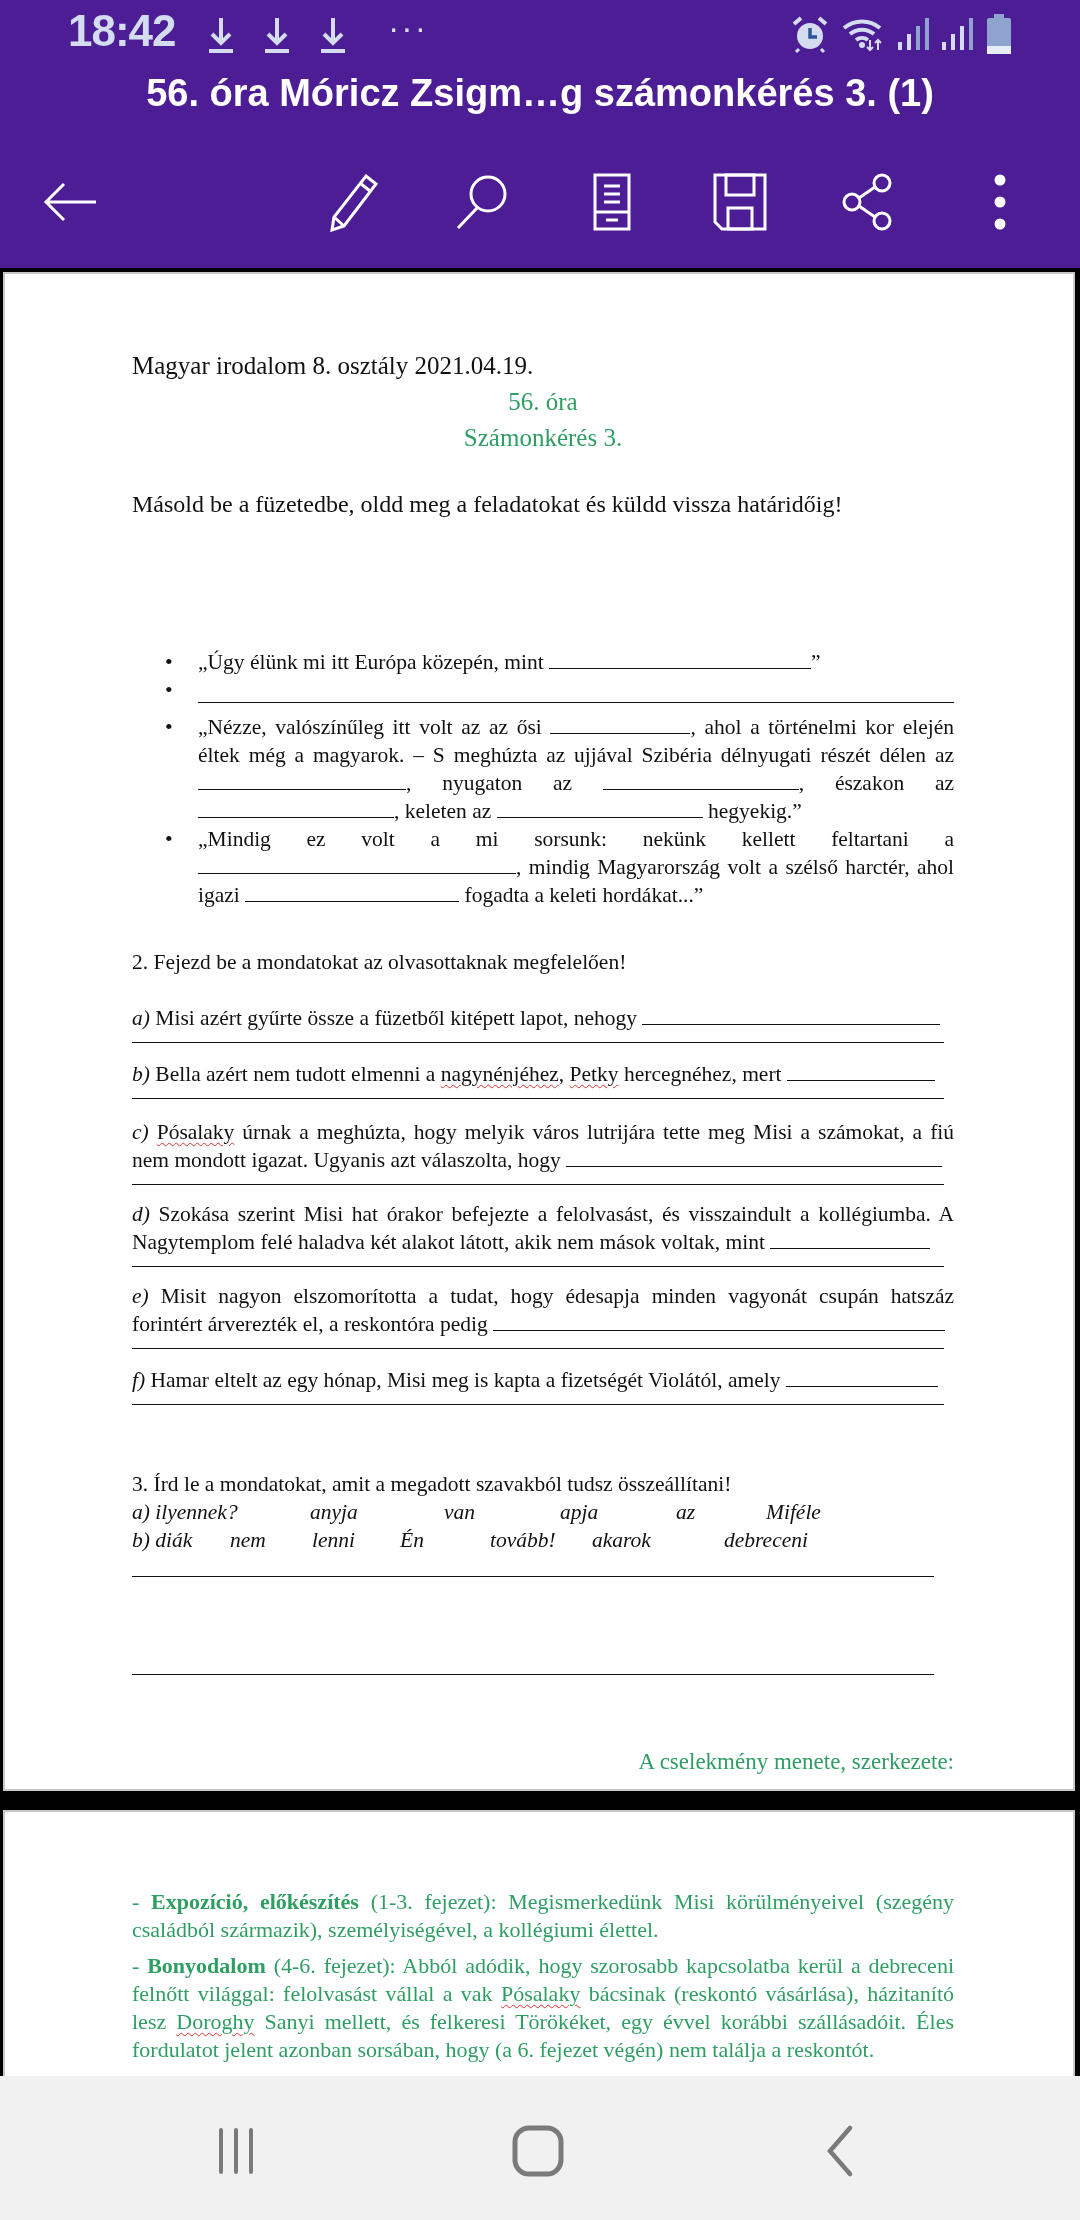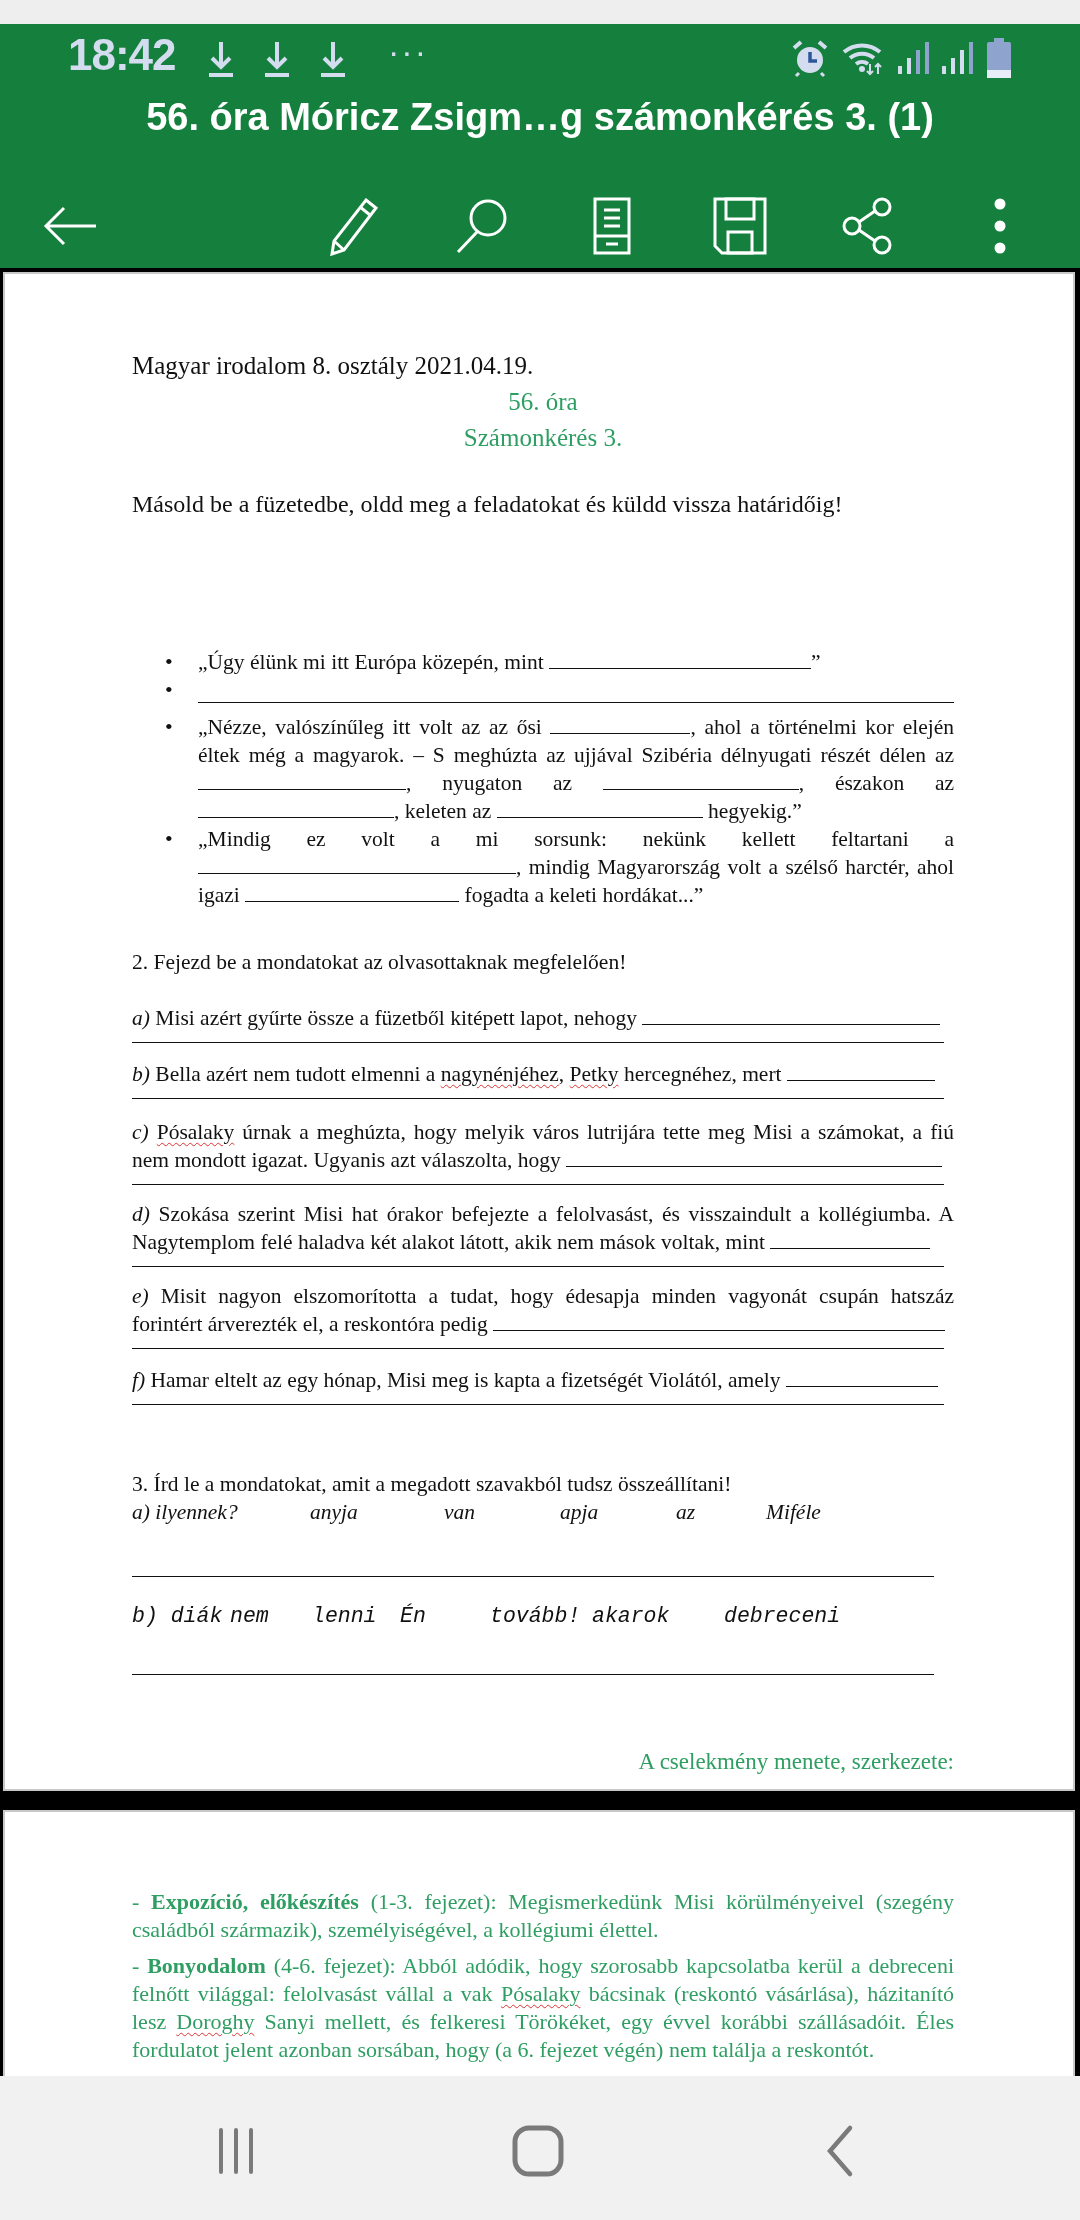--- a/index.html
+++ b/index.html
@@ -1,17 +1,17 @@
 <!DOCTYPE html>
 <html><head>
 <meta charset="utf-8">
 <style>
   html,body{margin:0;padding:0;}
   body{width:1080px;height:2220px;position:relative;overflow:hidden;background:#eeeeee;font-family:"Liberation Serif",serif;}
-  .appbar{position:absolute;left:0;top:0;width:1080px;height:268px;background:#15803d;color:#fff;margin-top:24px;}
+  .appbar{position:absolute;left:0;top:0;width:1080px;height:268px;background:#4c1d95;color:#fff;}
   .status{position:absolute;left:0;top:0;width:1080px;height:70px;}
   .time{position:absolute;left:68px;top:6px;font-family:"Liberation Sans",sans-serif;font-weight:bold;font-size:44px;color:#d4dcf0;letter-spacing:-1px;}
   .dl{position:absolute;top:14px;width:30px;height:42px;}
   .dots{position:absolute;left:388px;top:8px;font-family:"Liberation Sans",sans-serif;font-size:34px;color:#d4dcf0;letter-spacing:2px;}
   .sicon{position:absolute;top:14px;}
   .title{position:absolute;left:0;top:72px;width:1080px;text-align:center;font-family:"Liberation Sans",sans-serif;font-weight:bold;font-size:38px;color:#fff;}
   .tool{position:absolute;top:168px;width:64px;height:68px;display:flex;align-items:center;justify-content:center;}
   .content{position:absolute;left:0;top:268px;width:1080px;height:1808px;background:#000000;overflow:hidden;}
   .page{position:absolute;left:3px;width:1068px;background:#fff;border:2px solid #c8c8c8;box-shadow:0 2px 3px rgba(0,0,0,0.15);}
   .p1{top:4px;height:1515px;}
@@ -175,21 +175,21 @@
       <span style="left:0px">a) ilyennek?</span>
       <span style="left:178px">anyja</span>
       <span style="left:312px">van</span>
       <span style="left:428px">apja</span>
       <span style="left:544px">az</span>
       <span style="left:634px">Miféle</span>
     </div>
     <div class="doc" style="top:1302px;">
         <div class="fullline" style="width:802px;"></div>
       </div>
-    <div class="doc wordrow" style="top:1328px;height:30px;font-family:Liberation Mono, monospace;">
+    <div class="doc wordrow" style="top:1252px;height:30px;">
       <span style="left:0px">b) diák</span>
       <span style="left:98px">nem</span>
       <span style="left:180px">lenni</span>
       <span style="left:268px">Én</span>
       <span style="left:358px">tovább!</span>
       <span style="left:460px">akarok</span>
       <span style="left:592px">debreceni</span>
     </div>
     <div class="doc" style="top:1400px;">
         <div class="fullline" style="width:802px;"></div>

